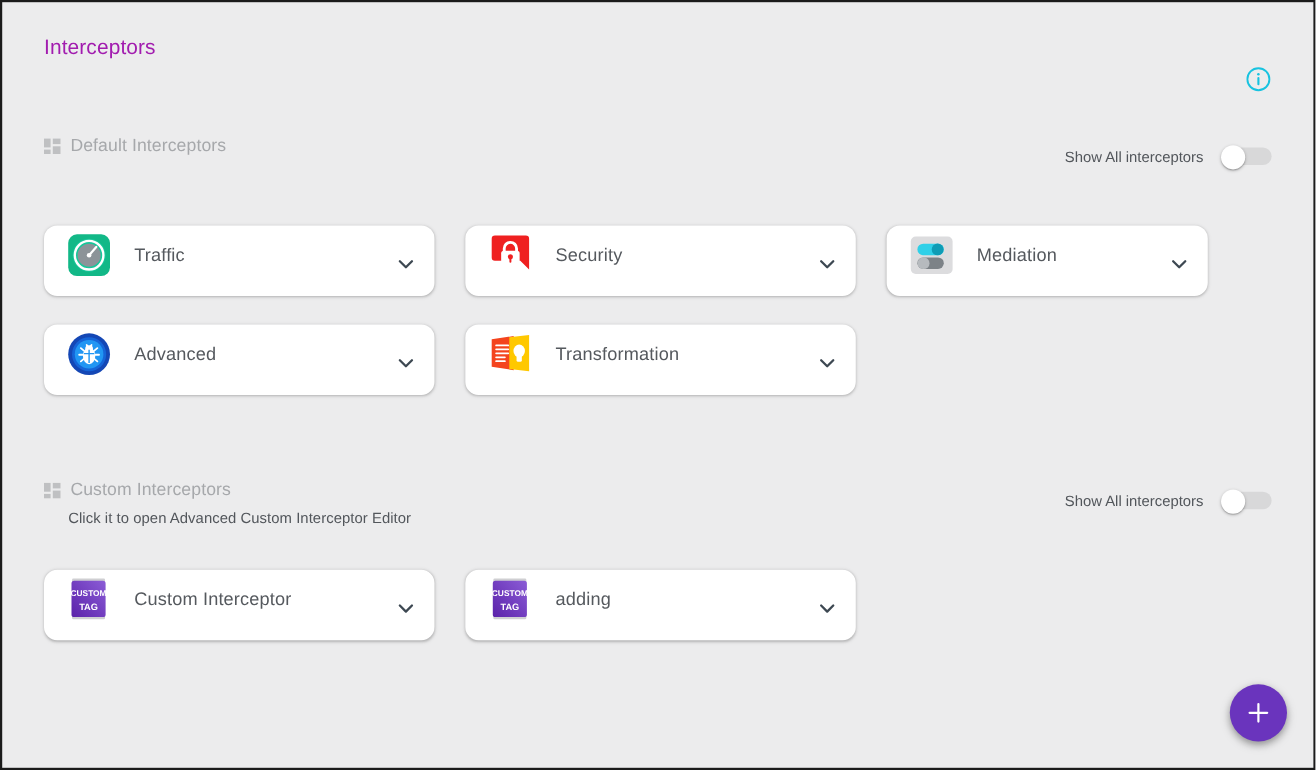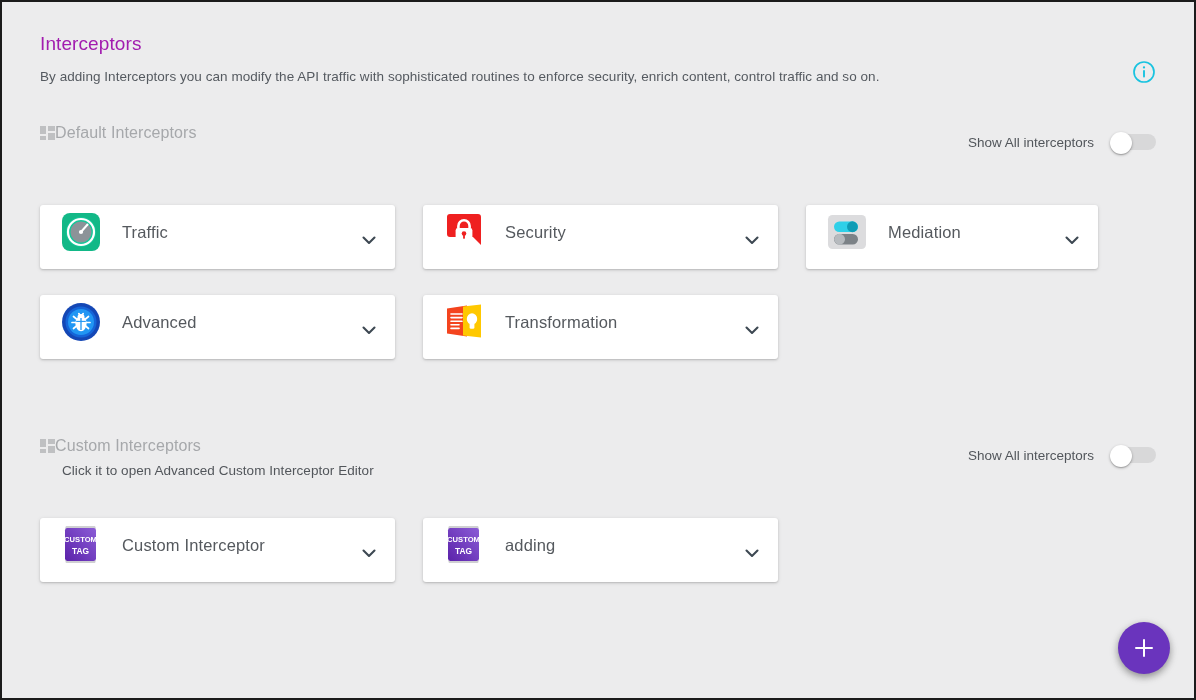--- a/index.html
+++ b/index.html
@@ -51,20 +51,21 @@
     height: 24px;
     cursor: pointer;
   }
 
   
   .section { position: absolute; left: 38px; right: 38px; }
 
   .section-head {
     display: flex;
     align-items: center;
+    gap: 9px;
   }
 
   .grid-icon {
     width: 15px;
     height: 14px;
     position: relative;
     flex: 0 0 auto;
   }
   .grid-icon i {
     position: absolute;
@@ -136,21 +137,21 @@
     right: 0;
     display: flex;
     flex-wrap: wrap;
     gap: 26px 28px;
   }
 
   .card {
     width: 355px;
     height: 64px;
     background: #ffffff;
-    border-radius: 3px;
+    border-radius: 12px;
     box-shadow: 0 1px 2px rgba(0,0,0,.16), 0 1px 4px rgba(0,0,0,.10);
     display: flex;
     align-items: center;
     padding: 0 16px 0 18px;
     cursor: pointer;
     position: relative;
   }
 
   .card .icon-wrap {
     width: 46px;
@@ -213,21 +214,20 @@
   .fab .plus:before { left: 9px; top: 1px; width: 2px; height: 18px; }
   .fab .plus:after  { left: 1px; top: 9px; width: 18px; height: 2px; }
 </style>
 </head>
 <body>
 
 <div id="page">
 
   <div id="header">
     <div class="page-title">Interceptors</div>
-    <div class="page-subtitle">By adding Interceptors you can modify the API traffic with sophisticated routines to enforce security, enrich content, control traffic and so on.</div>
 
     <span class="info-icon">
       <svg width="24" height="24" viewBox="0 0 24 24">
         <circle cx="12" cy="12" r="10" fill="none" stroke="#18c3e0" stroke-width="1.7"></circle>
         <circle cx="12" cy="7.4" r="1.15" fill="#18c3e0"></circle>
         <rect x="11.05" y="10.1" width="1.9" height="7.3" rx=".9" fill="#18c3e0"></rect>
       </svg>
     </span>
   </div>
 

